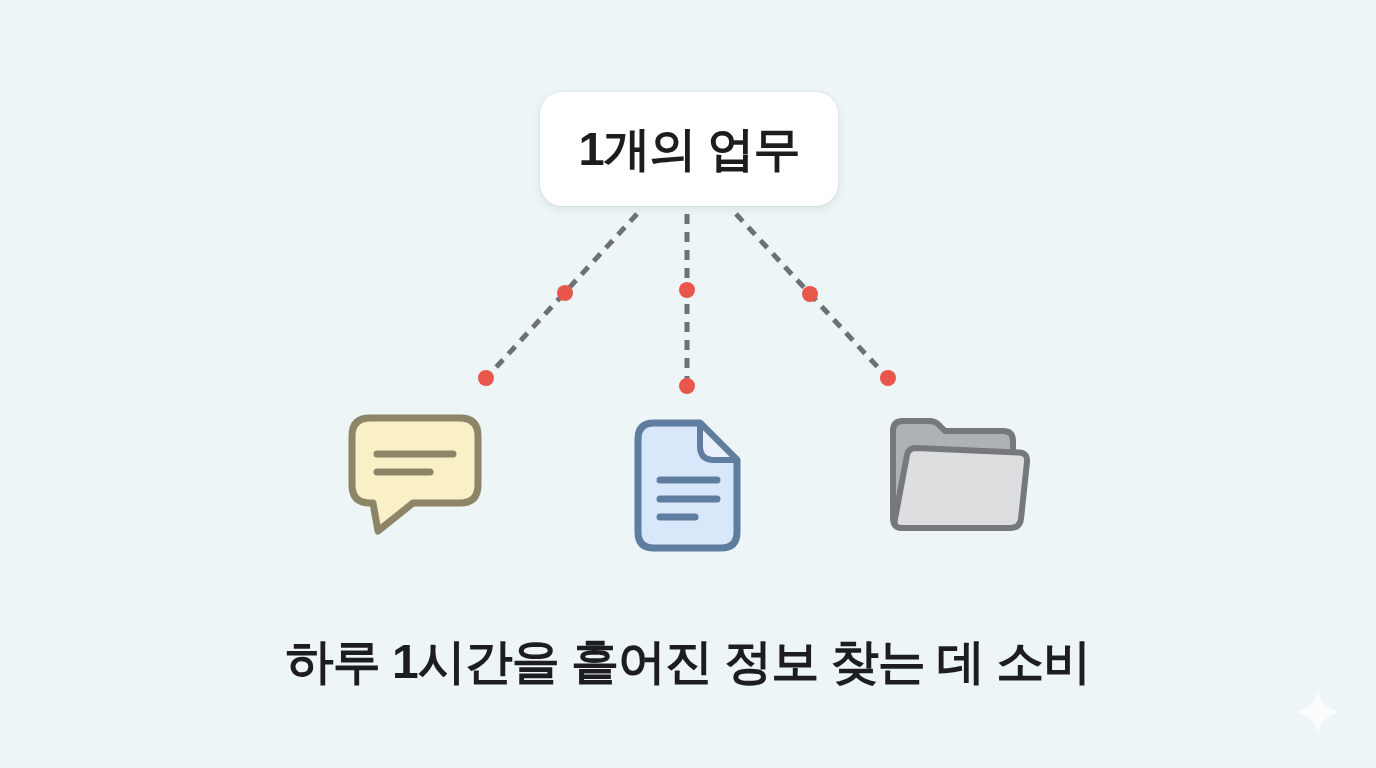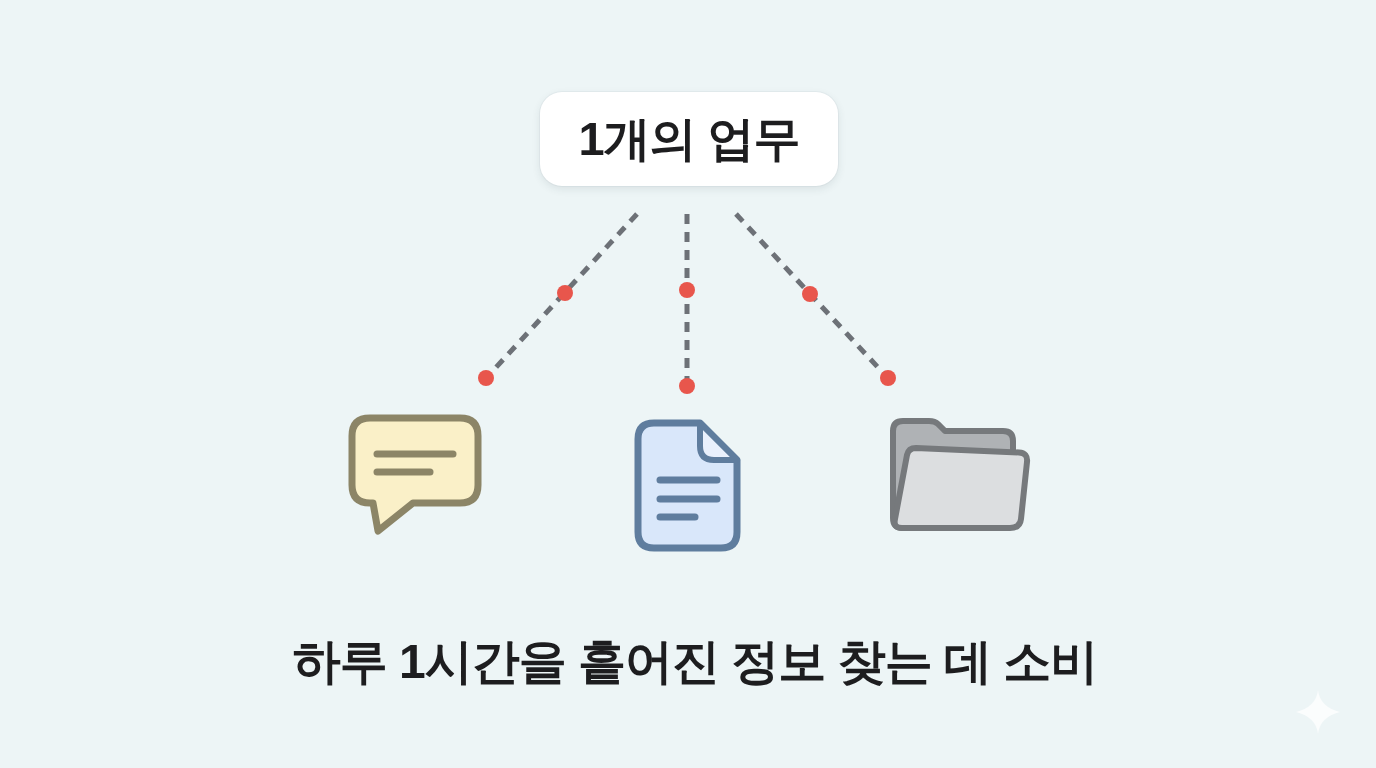--- a/index.html
+++ b/index.html
@@ -9,21 +9,21 @@
     font-family: "Liberation Sans", "DejaVu Sans", sans-serif;
     overflow: hidden;
   }
   .stage {
     position: relative;
     width: 1376px; height: 768px;
   }
   .title-card {
     position: absolute;
     left: 540px; top: 92px;
-    width: 298px; height: 94px;
+    width: 298px; height: 114px;
     background: var(--card_bg, #ffffff);
     border-radius: 22px;
     box-shadow: 0 3px 8px rgba(40,60,70,0.10), 0 0 0 1px rgba(40,60,70,0.04);
     display: flex; align-items: center; justify-content: center;
   }
   .title-card span {
     font-size: 47px;
     font-weight: 800;
     color: var(--text_dark, #1d1d1f);
     letter-spacing: -1px;
@@ -46,21 +46,21 @@
   .icon-folder { left: 886px; top: 417px; }
   .bubble-body { fill: var(--bubble_fill, #faf0c8); stroke: var(--bubble_stroke, #8c8567); stroke-width: 7; stroke-linejoin: round; }
   .bubble-line { stroke: var(--bubble_stroke, #8c8567); stroke-width: 7; stroke-linecap: round; fill: none; }
   .doc-body { fill: var(--doc_fill, #d9e7fa); stroke: var(--doc_stroke, #5f7d9e); stroke-width: 7; stroke-linejoin: round; }
   .doc-fold { fill: var(--doc_fold, #e9f0fc); stroke: var(--doc_stroke, #5f7d9e); stroke-width: 6; stroke-linejoin: round; }
   .doc-line { stroke: var(--doc_stroke, #5f7d9e); stroke-width: 7; stroke-linecap: round; fill: none; }
   .folder-back  { fill: var(--folder_back, #afb2b5); stroke: var(--folder_stroke, #76797c); stroke-width: 6; stroke-linejoin: round; }
   .folder-front { fill: var(--folder_front, #dcdee0); stroke: var(--folder_stroke, #76797c); stroke-width: 6; stroke-linejoin: round; }
   .caption {
     position: absolute;
-    left: 13px; top: 630px;
+    left: 6px; top: 630px;
     width: 1364px;
     text-align: center;
     font-size: 48px;
     font-weight: 800;
     color: var(--text_dark, #1d1d1f);
     letter-spacing: -1px;
     white-space: nowrap;
   }
   .sparkle { position: absolute; left: 1294px; top: 688px; }
   .sparkle-path { fill: var(--sparkle, #ffffff); opacity: 0.75; }

